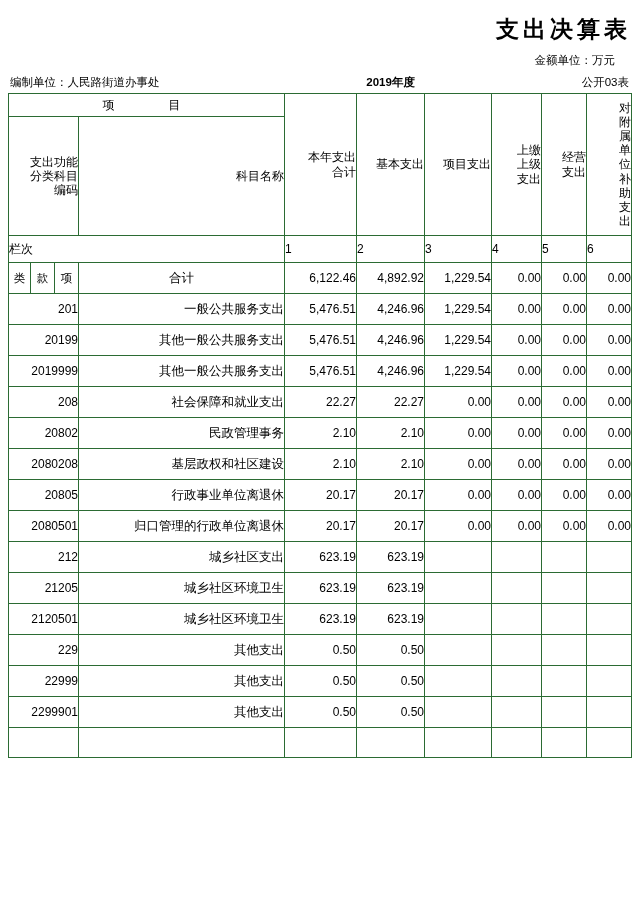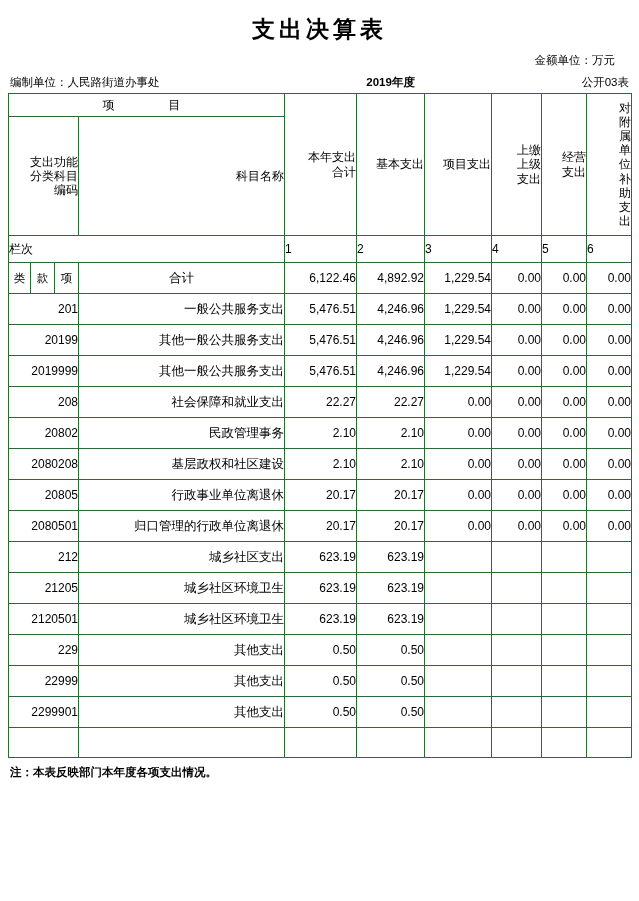--- a/index.html
+++ b/index.html
@@ -16,21 +16,21 @@
     overflow: hidden;
   }
   .page {
     width: 639px;
     height: 901px;
     position: relative;
     box-sizing: border-box;
     padding: 0 8px;
   }
   .doc-title {
-    text-align: center;
+    text-align: right;
     font-size: 23px;
     font-weight: bold;
     letter-spacing: 4px;
     padding-top: 14px;
     padding-bottom: 8px;
     font-family: "Liberation Serif", serif;
   }
   .unit-line {
     text-align: right;
     font-size: 11.5px;
@@ -350,15 +350,14 @@
         <td class="c-right cell-num"></td>
         <td class="c-right cell-num"></td>
         <td class="c-right cell-num"></td>
         <td class="c-right cell-num"></td>
         <td class="c-right cell-num"></td>
         <td class="c-right cell-num"></td>
       </tr>
     </tbody>
   </table>
 
-  <div class="note">注：本表反映部门本年度各项支出情况。</div>
 
 </div>
 
 </body></html>

